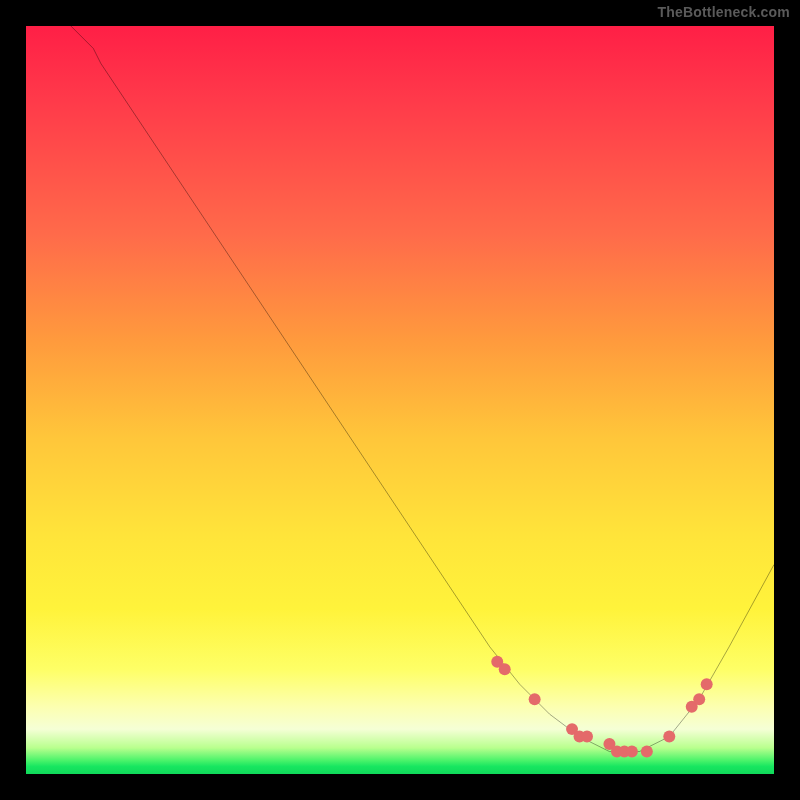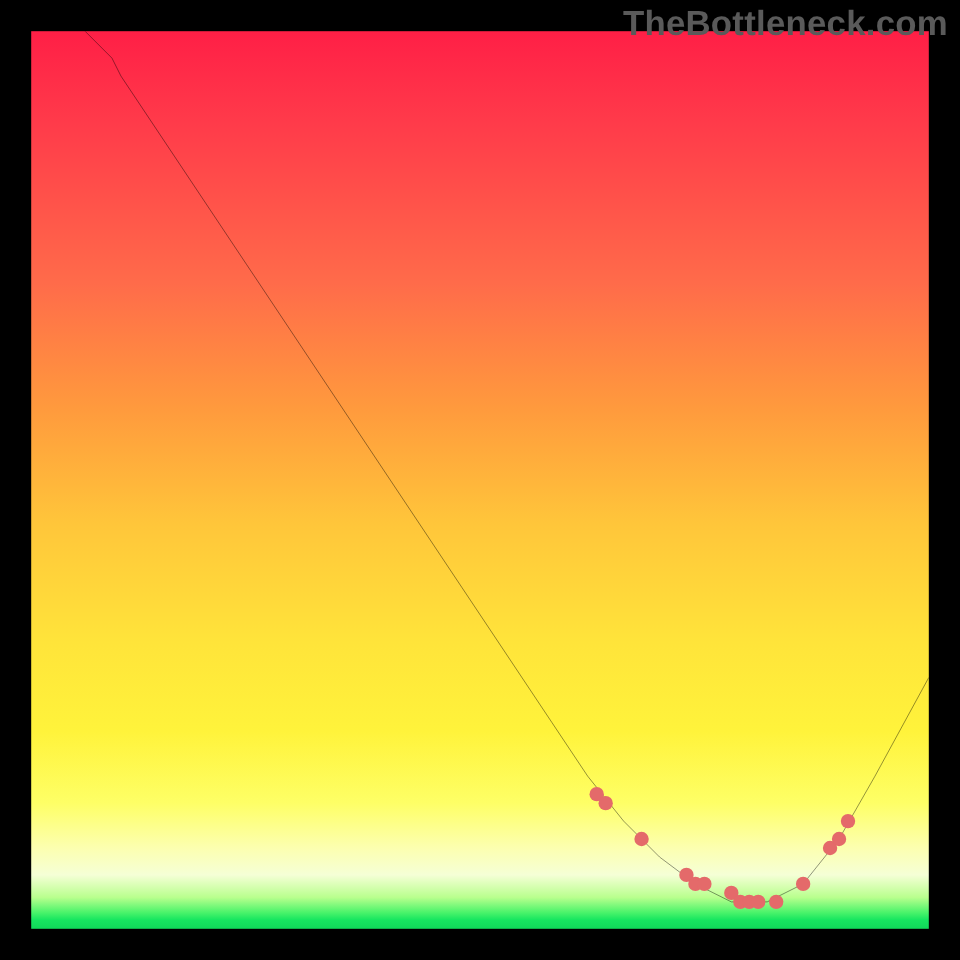--- a/index.html
+++ b/index.html
@@ -15,21 +15,21 @@
     position: relative;
     width: 800px;
     height: 800px;
     background: #000;
   }
   .watermark {
     position: absolute;
     top: 4px;
     right: 10px;
     color: #5a5a5a;
-    font-size: 29px;
+    font-size: 14px;
     font-weight: 600;
     letter-spacing: 0.2px;
     z-index: 50;
   }
   .plot-area {
     position: absolute;
     left: 26px;
     top: 26px;
     width: 748px;
     height: 748px;

